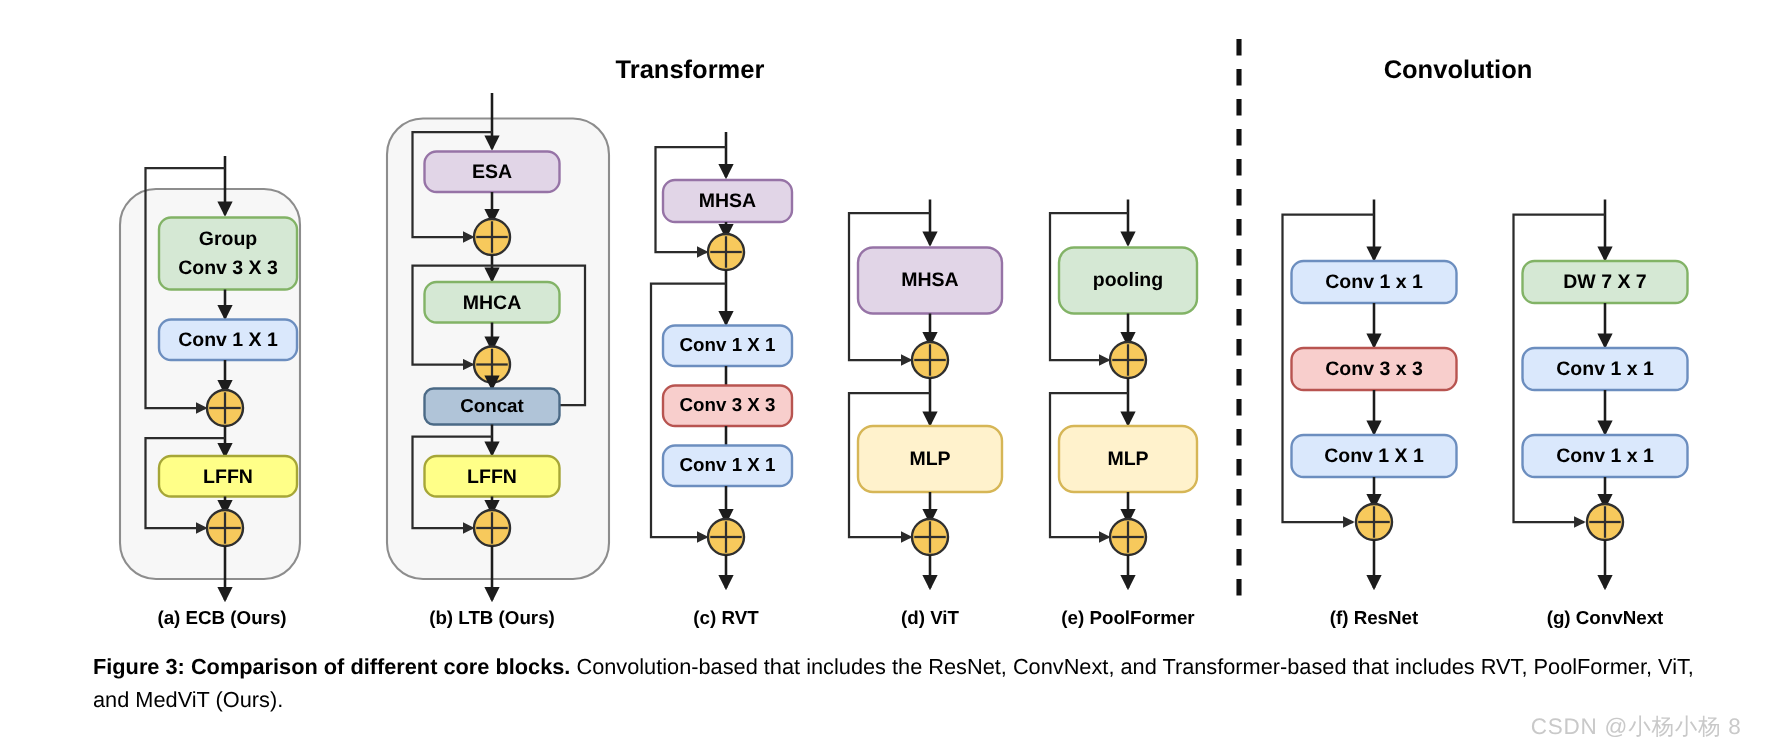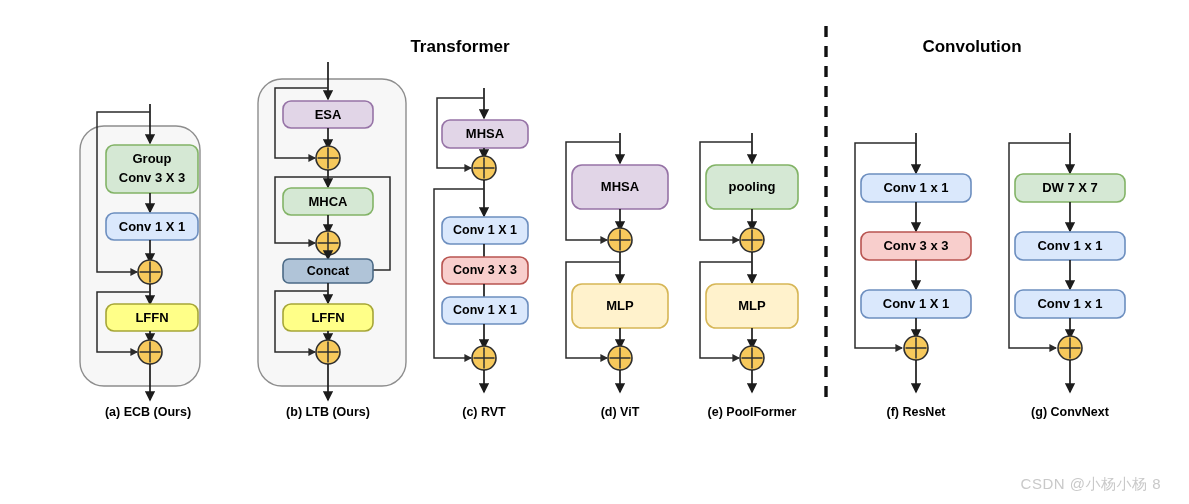--- a/index.html
+++ b/index.html
@@ -390,16 +390,19 @@
         <line class="plus-mark" x1="1059.5" y1="348" x2="1080.5" y2="348"></line>
         <line class="plus-mark" x1="1070" y1="337.5" x2="1070" y2="358.5"></line>
       </g>
 
       <path class="flow-line" d="M 1070 360 L 1070 392" marker-end="url(#arrow)"></path>
 
       <text class="col-caption" x="1070" y="416">(g) ConvNext</text>
     </g>
   </svg>
 
+  <div class="caption-area">
+    <span class="cap-bold">Figure 3: Comparison of different core blocks.</span><span> Convolution-based that includes the ResNet, ConvNext, and Transformer-based that includes RVT, PoolFormer, ViT, and MedViT (Ours).</span>
+  </div>
 
   <div class="watermark">CSDN @小杨小杨 8</div>
 
 </div>
 
 </body></html>

